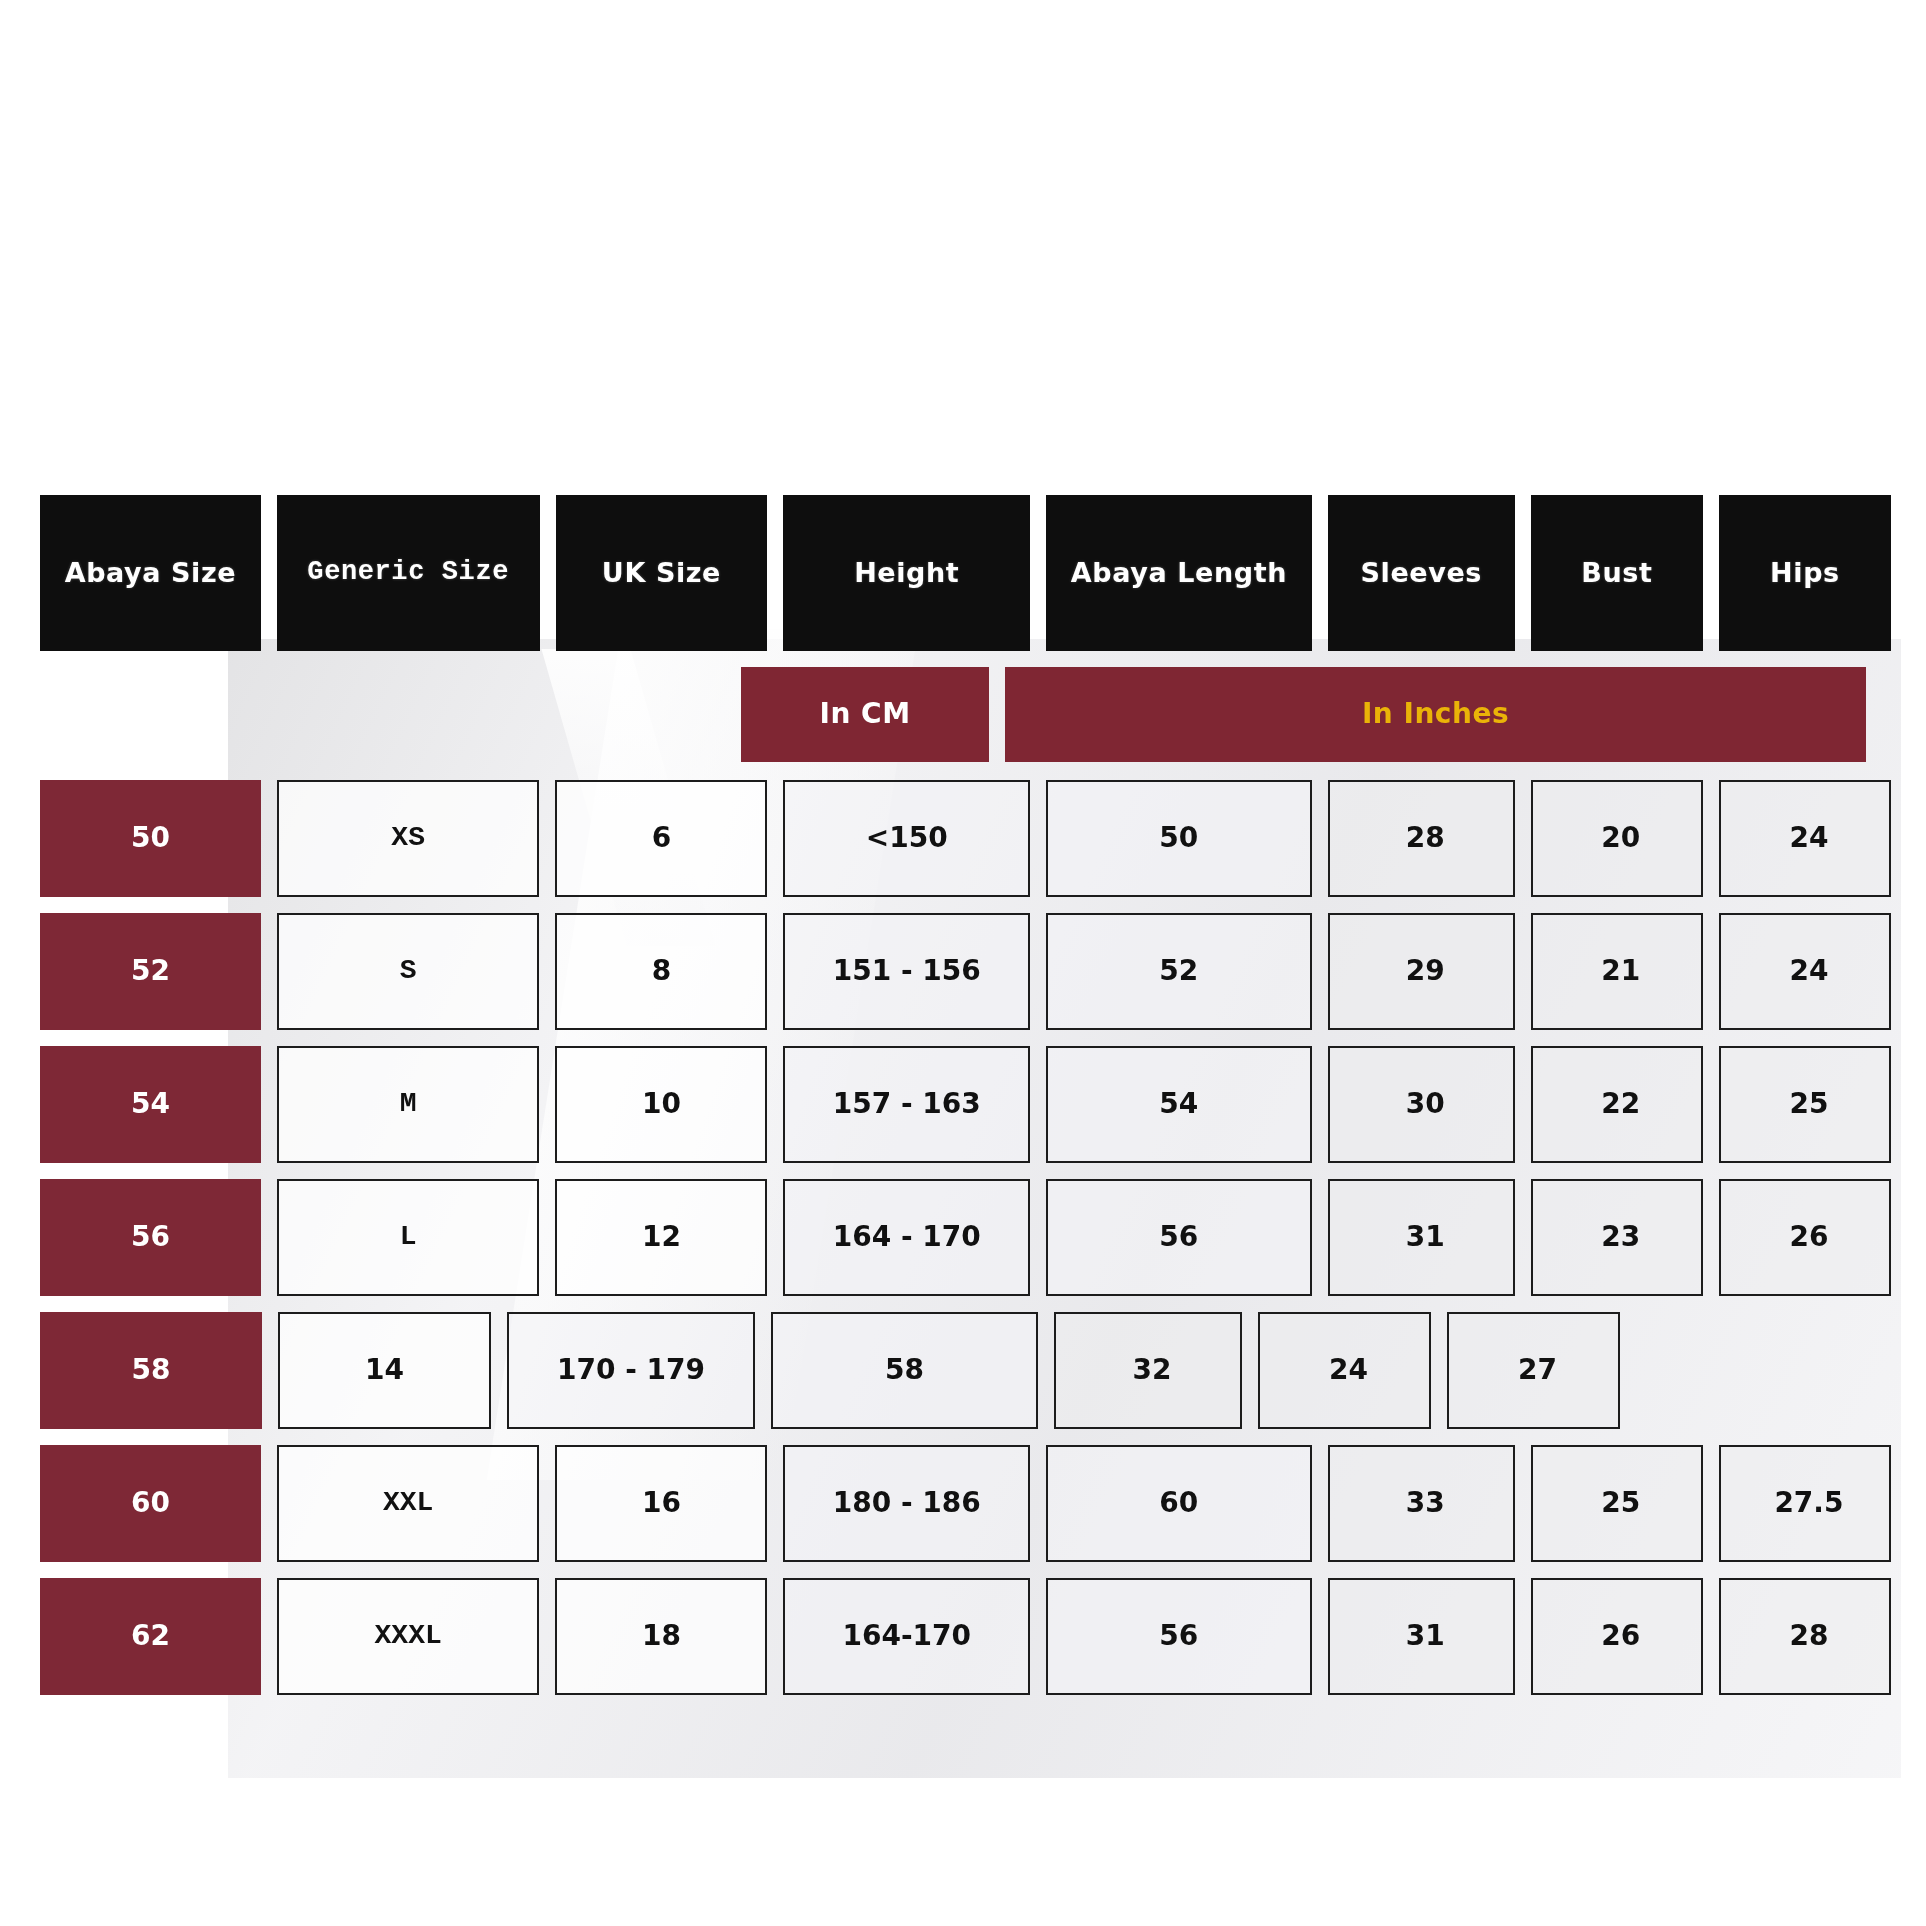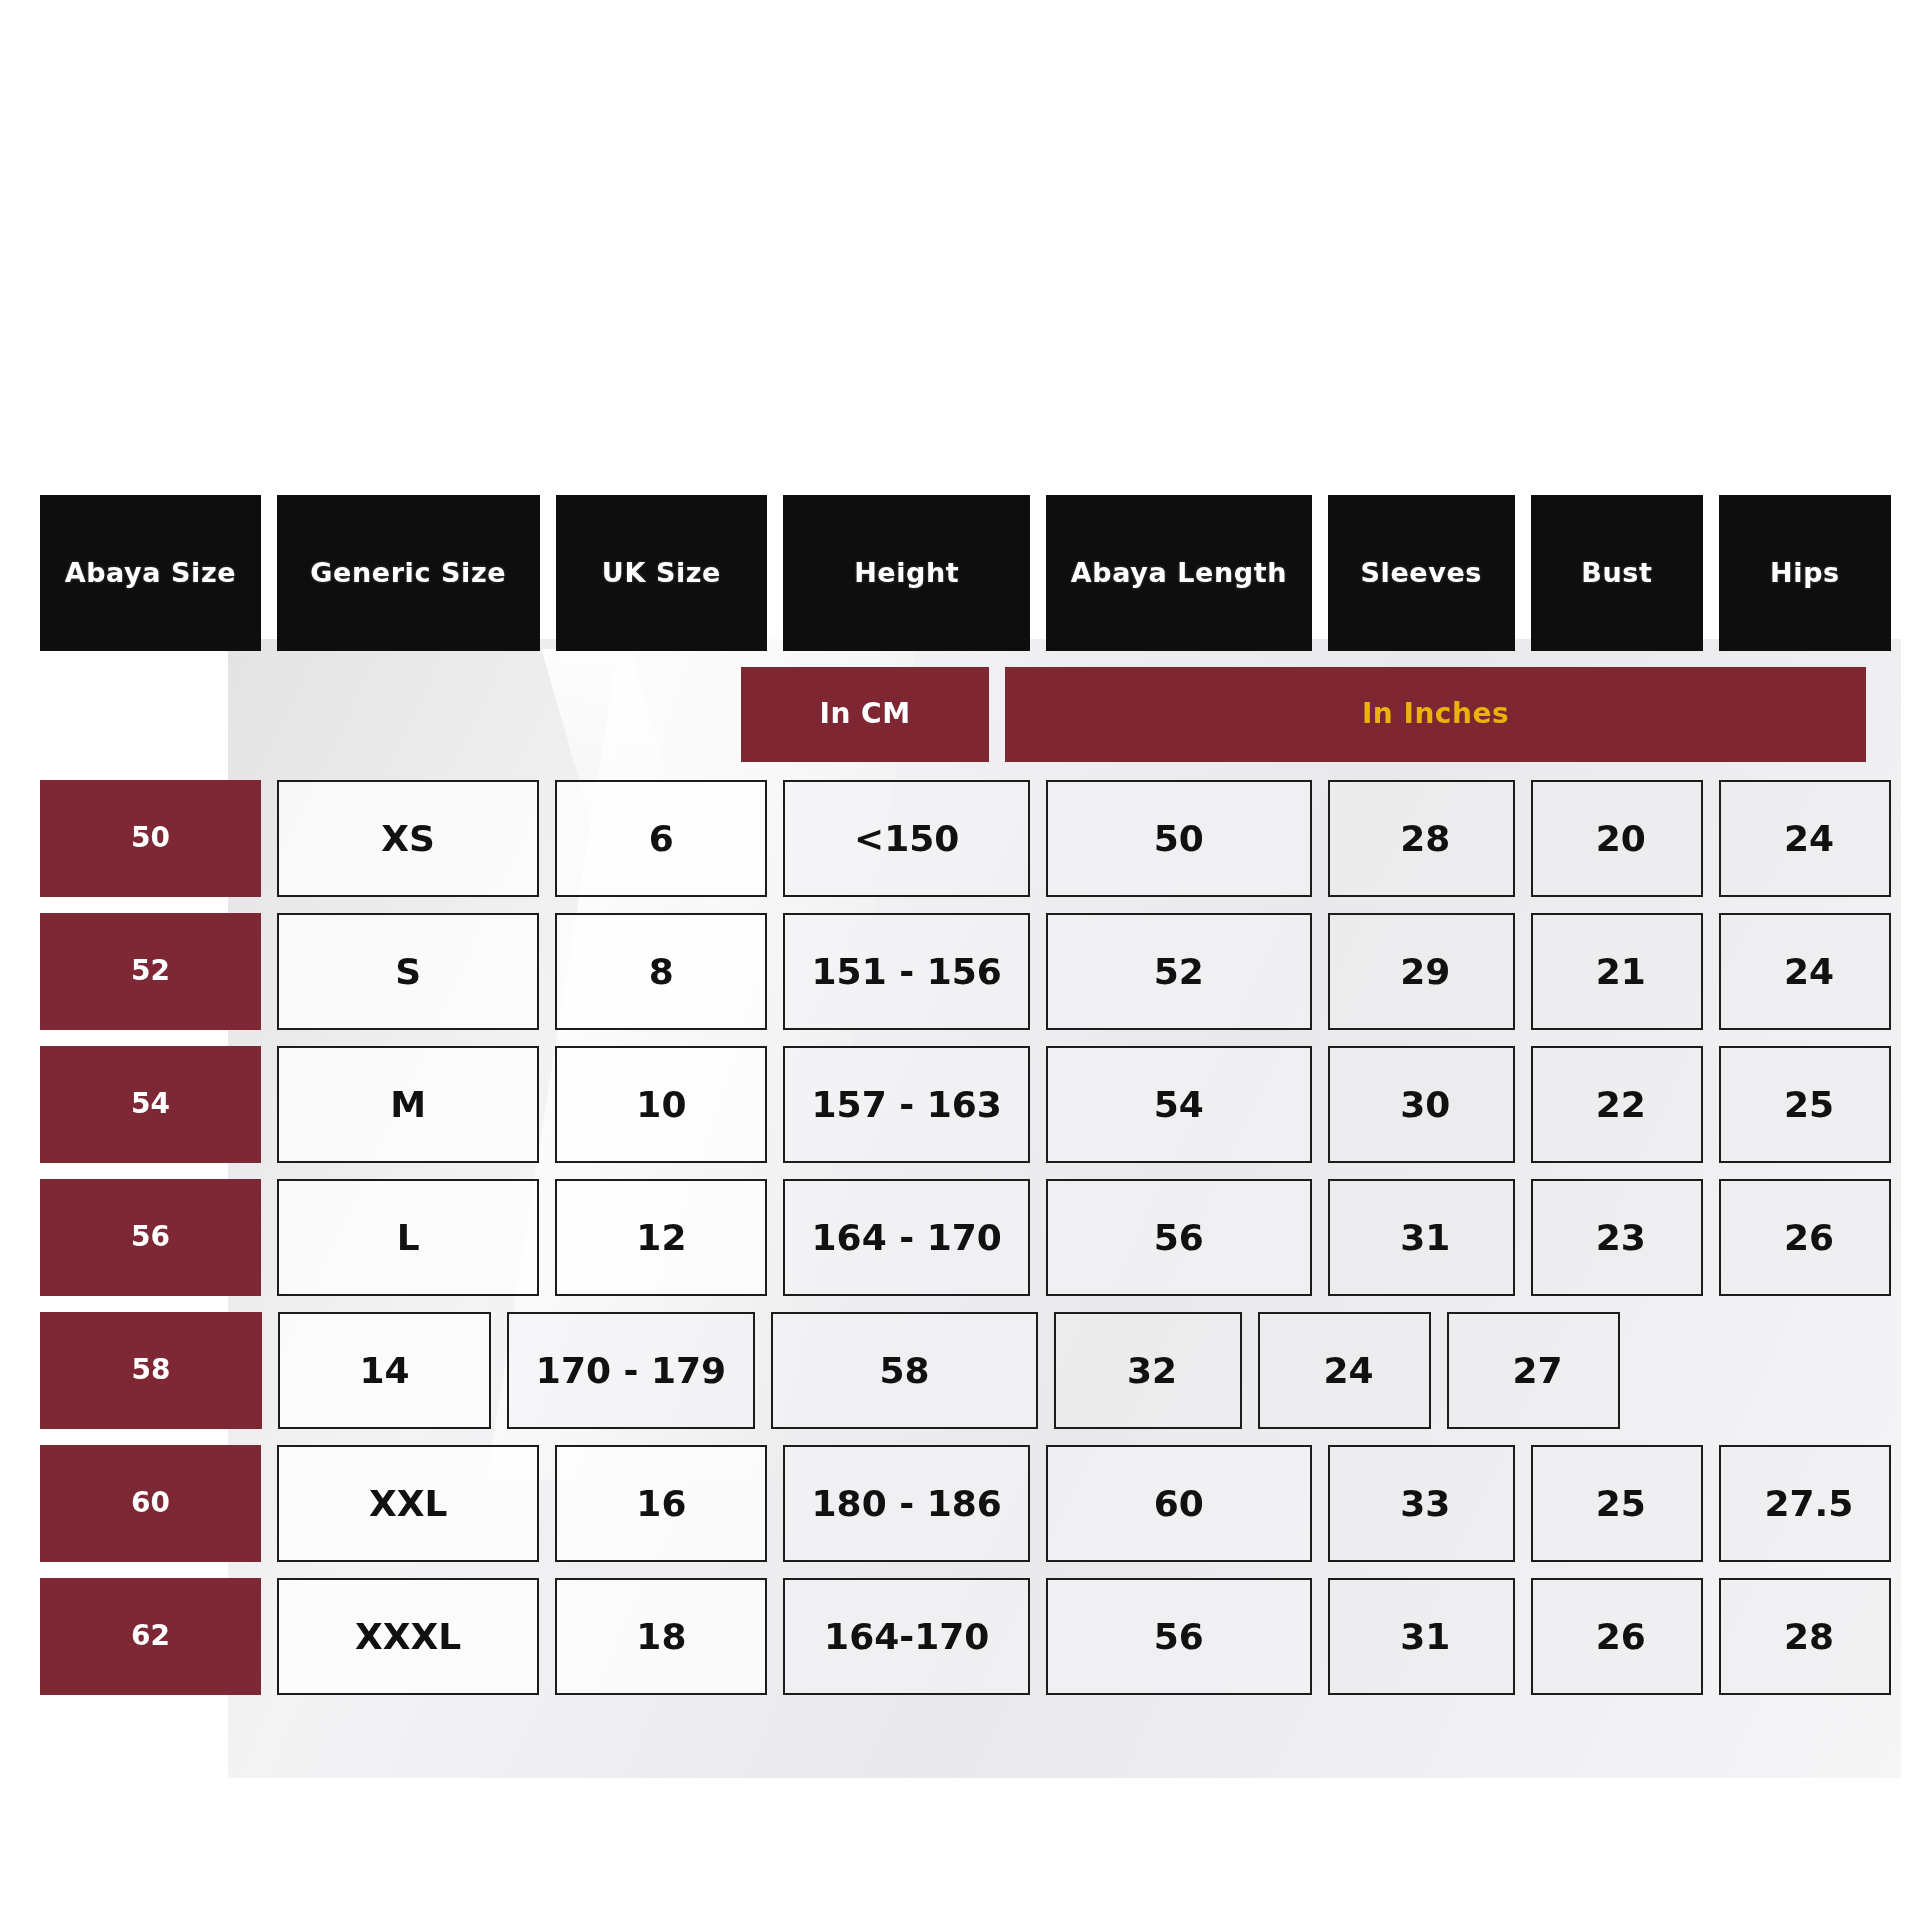--- a/index.html
+++ b/index.html
@@ -72,21 +72,21 @@
     display: flex;
     align-items: center;
     justify-content: center;
     text-align: center;
     font-weight: bold;
     line-height: 1.15;
   }
 
   
   .c0 { width: 222px; }
-  .c1 { width: 264px; }
+  .c1 { width: 264px; font-family: Liberation Mono, monospace; }
   .c2 { width: 213px; }
   .c3 { width: 248px; }
   .c4 { width: 267px; }
   .c5 { width: 188px; }
   .c6 { width: 173px; }
   .c7 { width: 173px; }
 
   .head-cell {
     height: 156px;
     background: #0e0e0e;
@@ -127,21 +127,21 @@
     background: #7e2836;
     color: #ffffff;
     font-size: 28px;
   }
 
   .data-cell {
     height: 117px;
     background: rgba(255,255,255,0.55);
     border: 2px solid #1c1c1c;
     color: #111111;
-    font-size: 36px;
+    font-size: 28px;
   }
 
   
   .data-cell.tone-a { background: rgba(255,255,255,0.72); }
   .data-cell.tone-b { background: rgba(244,244,246,0.6); }
   .data-cell.tone-c { background: rgba(236,236,239,0.55); padding-left: 8px; }
 </style>
 </head>
 <body>
 

